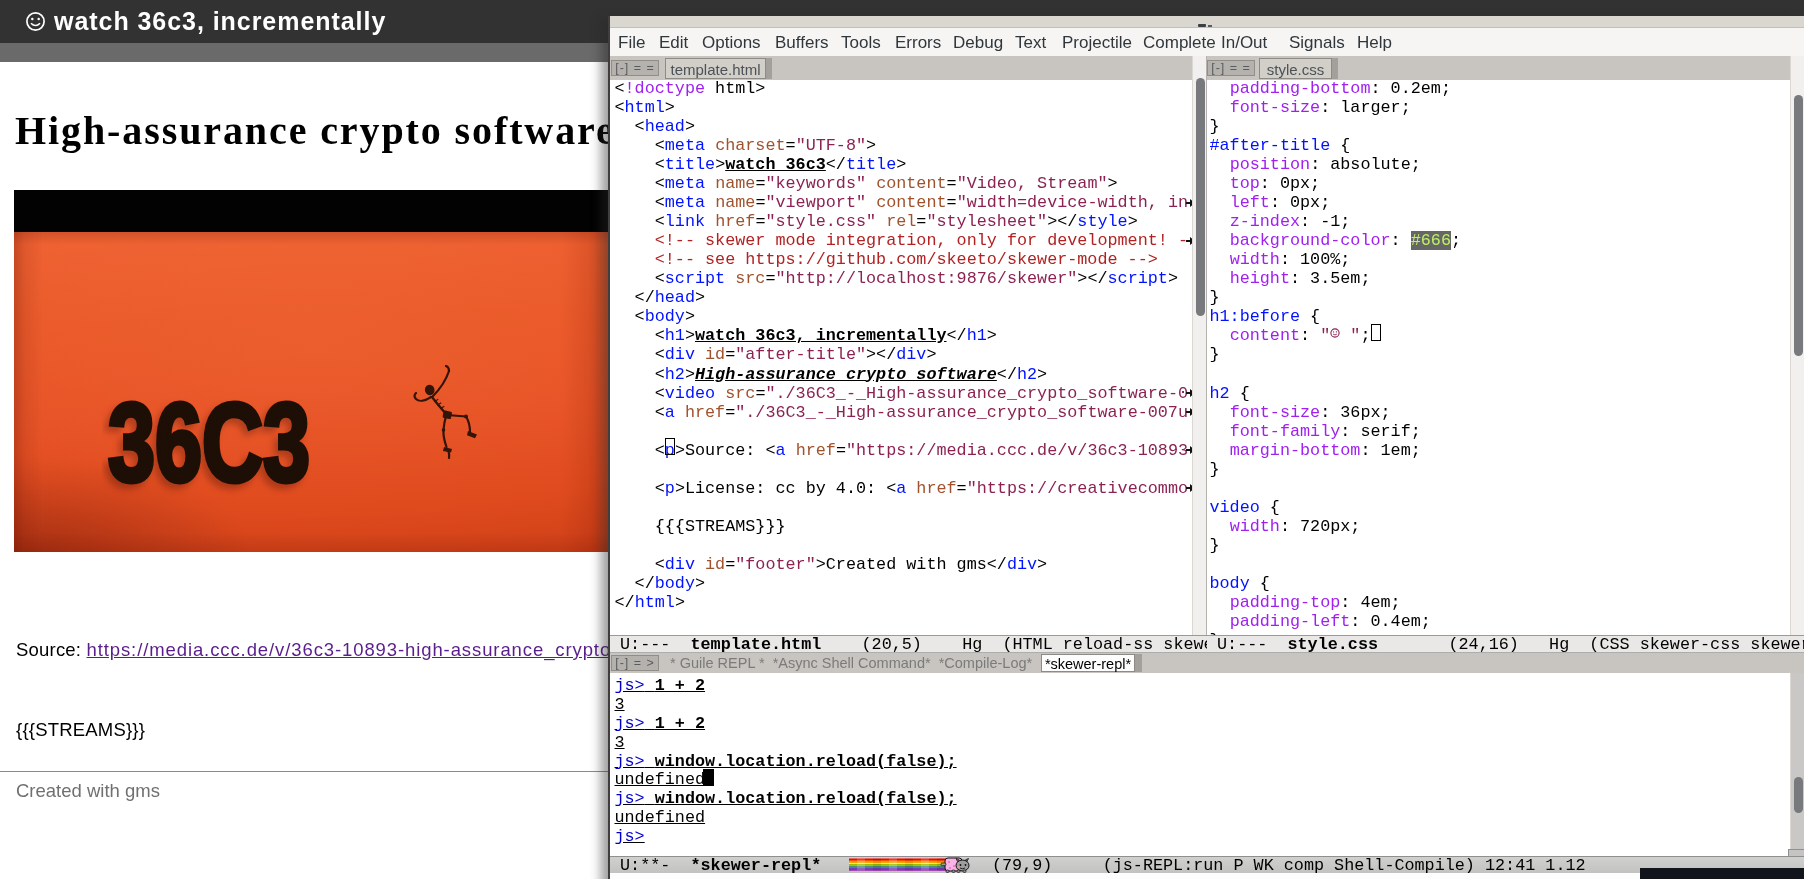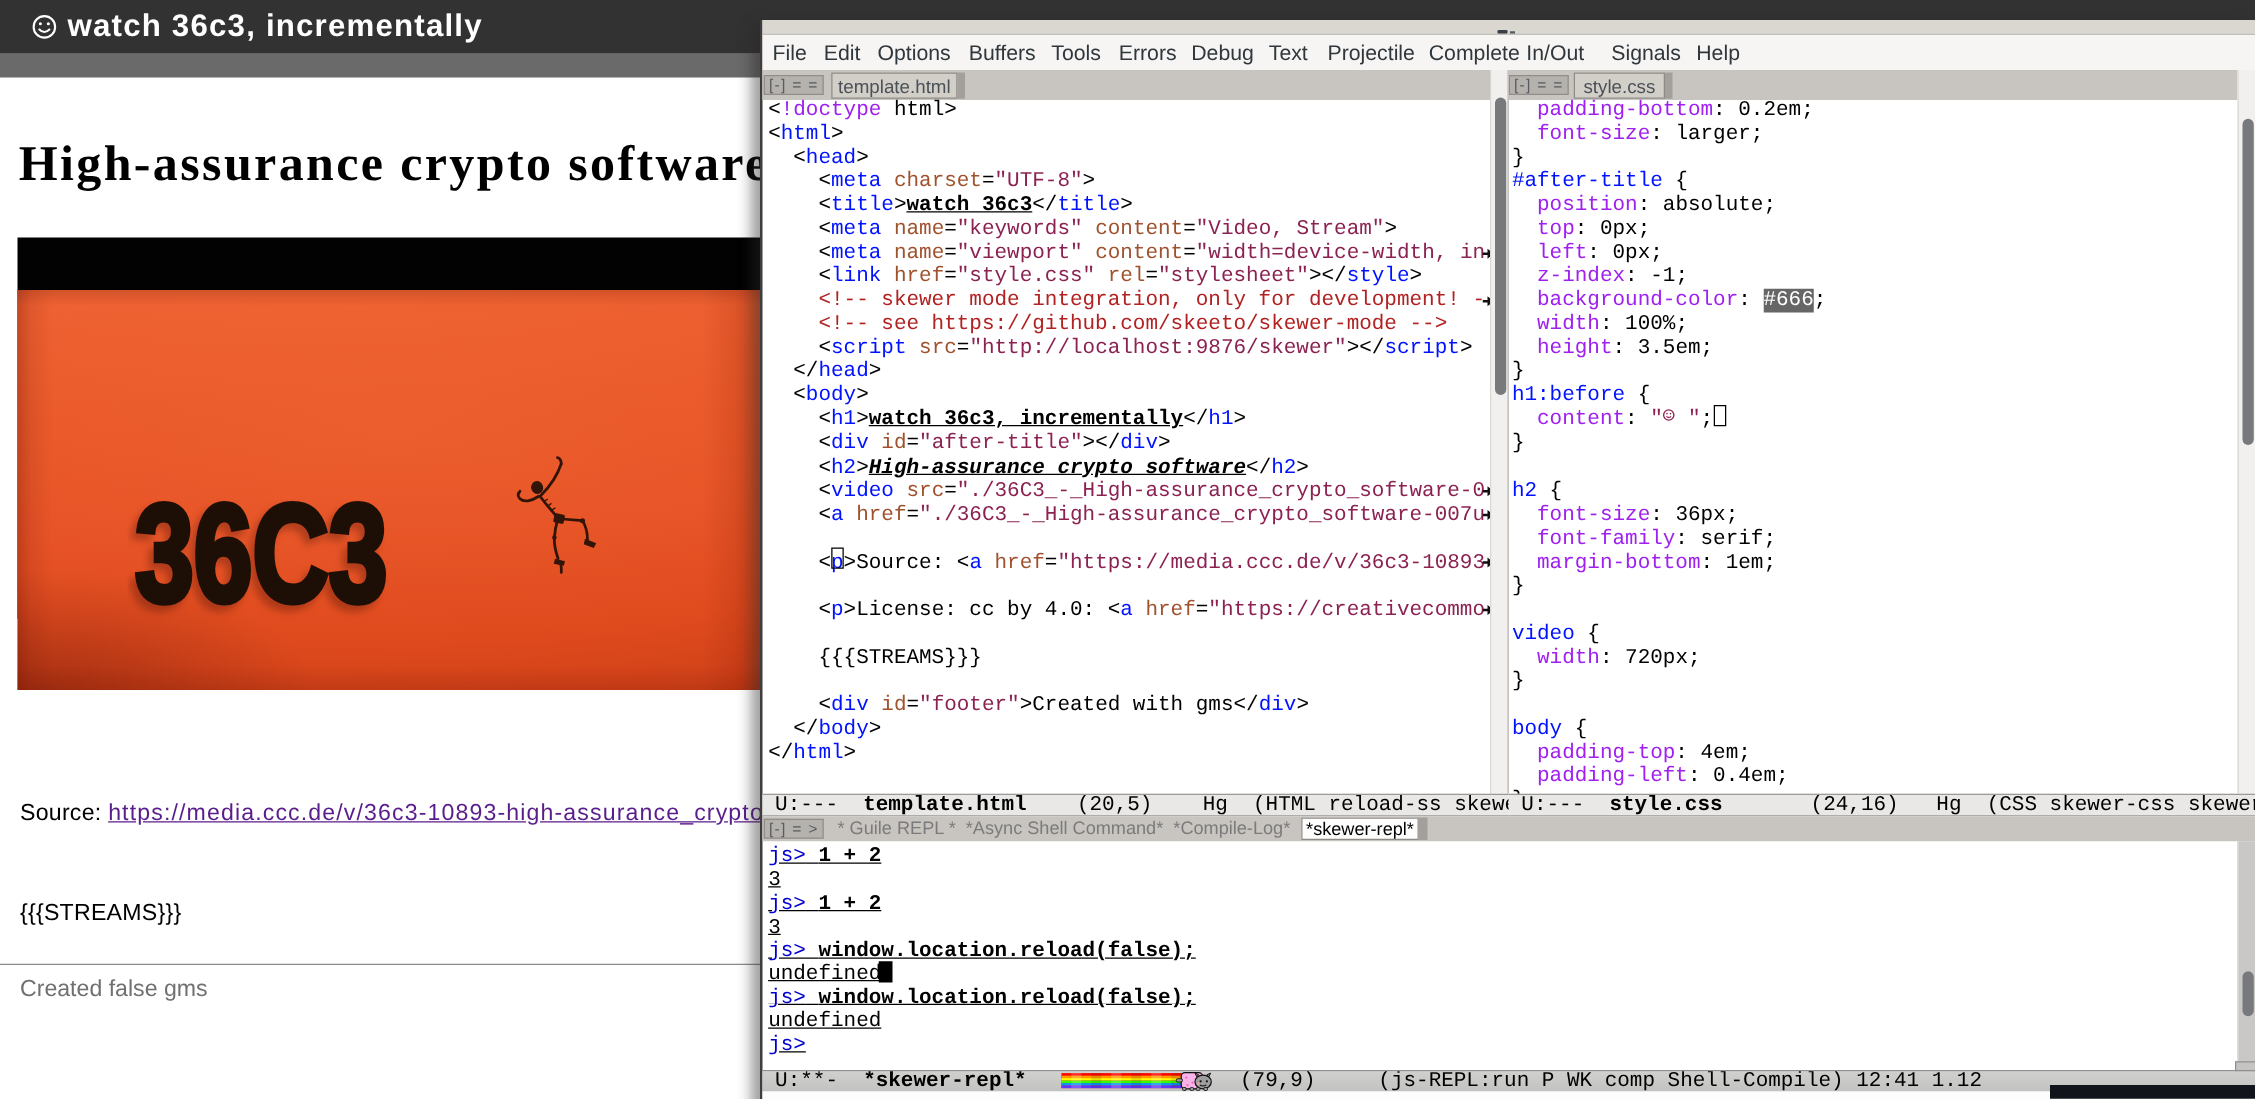--- a/index.html
+++ b/index.html
@@ -52,21 +52,21 @@
 .f { color:#0012ff; }
 .v { color:#a0522d; }
 .s { color:#8b2252; }
 .k { color:#a020f0; }
 .c { color:#b22222; }
 .p { color:#a020f0; }
 .j { color:#0000cd; }
 .b { font-weight:bold; }
 .bu { font-weight:bold; text-decoration:underline; }
 .biu { font-weight:bold; font-style:italic; text-decoration:underline; }
-.sw { background:#666; color:#ffffff; }
+.sw { background:#666; color:#bef264; }
 .cur { position:absolute; border:1.4px solid #000; width:10px; height:17px; }
 .tr { position:absolute; left:576px; }
 
 .trough { position:absolute; background:#f1f0ee; border-left:1px solid #dbd8d3; }
 .thumb { position:absolute; left:3px; width:9px; background:#77797c; border-radius:5px; }
 
 .ml { position:absolute; height:18px; background:#e9e8e6; border-top:1px solid #9a9a9a;
   border-bottom:1px solid #adadad; font-family:"Liberation Mono", monospace;
   font-size:16.77px; line-height:17px; white-space:pre; color:#000; overflow:hidden; }
 .mla { background:linear-gradient(#d0d0cf,#c2c2c1); border-top:1px solid #8f8f8f; }
@@ -118,21 +118,21 @@
 <circle cx="33.5" cy="65" r="1.8"></circle>
 <path d="M58 66 l9 3.5 -2 3.8 -8 -3 z"></path>
 <path d="M34 82 l8 2 -1 3.6 -8 -1.6 z"></path>
 </g>
 </svg>
     </div>
   </div>
   <div id="srcline" class="ptext">Source: <a class="pur" style="letter-spacing:0.9px">https://media.ccc.de/v/36c3-10893-high-assurance_crypto_software</a></div>
   <div id="streams" class="ptext">{{{STREAMS}}}</div>
   <div id="pfooter"></div>
-  <div id="createdgms">Created false gms</div>
+  <div id="createdgms">Created with gms</div>
 </div>
 
 <div id="emacs">
   <div id="titlestrip">
       <div style="position:absolute;left:588px;top:8px;width:8px;height:3px;background:#3a3f45;border-radius:1px"></div>
       <div style="position:absolute;left:598px;top:9px;width:4px;height:2px;background:#565d63"></div>
     </div>
   <div id="menubar">
     <span style="left:8px">File</span>
     <span style="left:49px">Edit</span>

